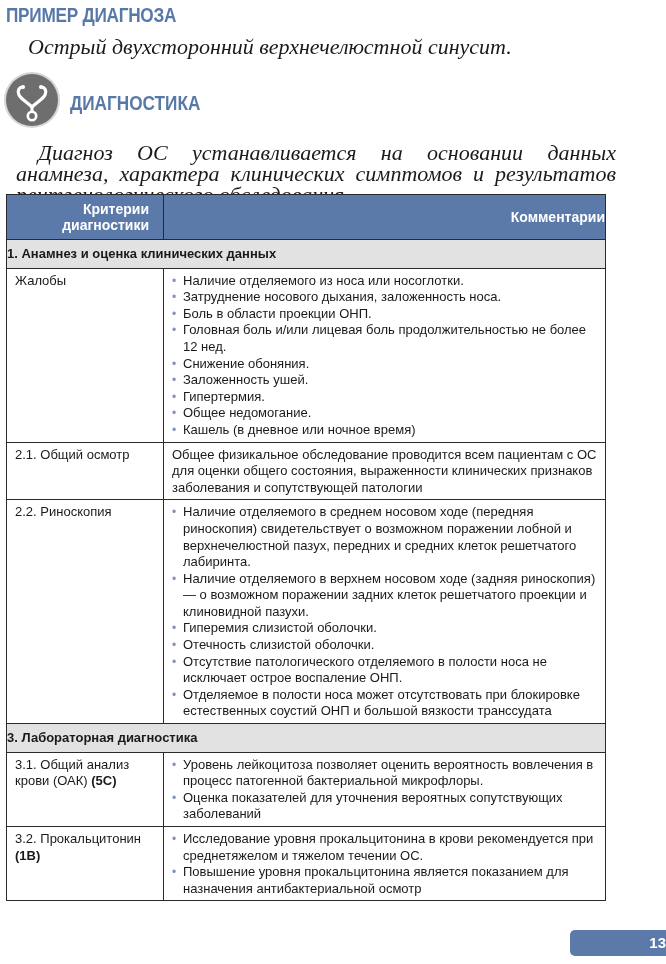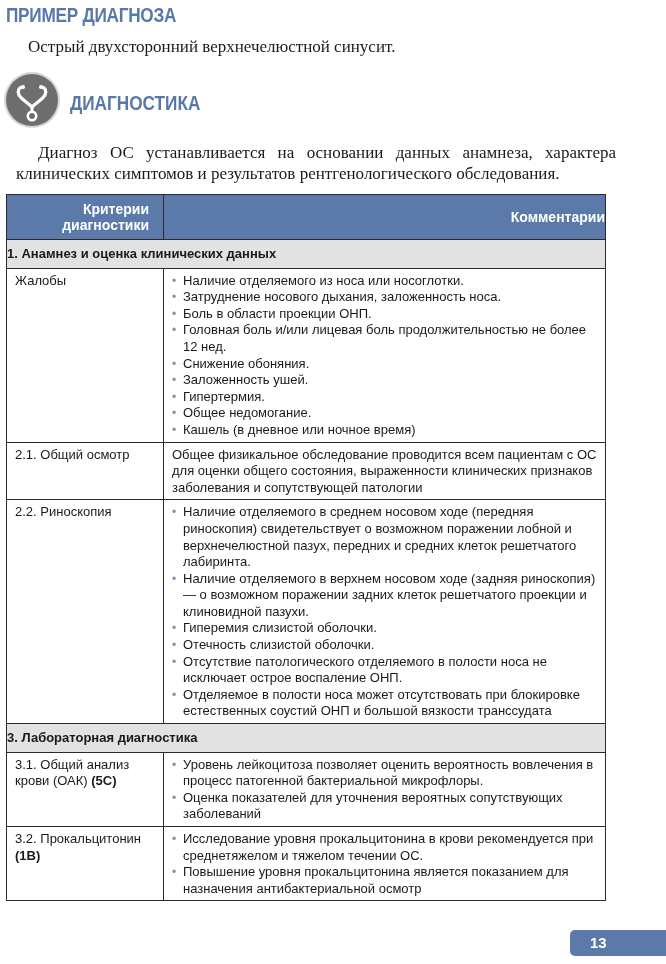--- a/index.html
+++ b/index.html
@@ -1,35 +1,35 @@
 <!DOCTYPE html>
 <html><head>
 <meta charset="utf-8">
 <style>
   html, body { margin: 0; padding: 0; background: #ffffff; }
   body { width: 666px; height: 964px; position: relative; overflow: hidden; font-family: "Liberation Sans", sans-serif; color: #1a1a1a; }
   .h-title { position: absolute; left: 6px; top: 4px; font-family: "Liberation Sans", sans-serif; font-weight: bold; font-size: 20px; color: #5878a8; letter-spacing: -0.3px; transform: scaleX(0.86); transform-origin: left top; }
-  .para { position: absolute; font-family: "Liberation Serif", serif; font-size: 17px; line-height: 21px; color: #1a1a1a; }
+  .para { position: absolute; font-family: "Liberation Serif", serif; font-size: 22px; line-height: 21px; color: #1a1a1a; font-style: italic; }
   .p1 { left: 28px; top: 36px; }
   .icon-wrap { position: absolute; left: 6px; top: 74px; width: 52px; height: 52px; border-radius: 50%; background: #6e6e6e; box-shadow: 0 0 0 2px #d6d6d6; }
   .icon-wrap svg { position: absolute; left: 0; top: 0; }
   .h-diag { position: absolute; left: 70px; top: 92px; font-weight: bold; font-size: 20px; color: #5878a8; transform: scaleX(0.86); transform-origin: left top; }
   .p2 { left: 16px; top: 142px; width: 600px; text-align: justify; }
   .p2 .indent { display: inline-block; width: 22px; }
   table.crit { position: absolute; left: 6px; top: 194px; width: 600px; border-collapse: collapse; font-family: "Liberation Sans", sans-serif; font-size: 13px; line-height: 16.6px; }
   table.crit td, table.crit th { border: 1.5px solid #2a2a2a; vertical-align: top; }
   table.crit th { background: #5b7aaa; color: #ffffff; font-weight: bold; text-align: right; vertical-align: middle; height: 44px; padding: 0; font-size: 14px; line-height: 16px; }
   .col1 { width: 128px; }
   .sect td { background: #e2e2e2; font-weight: bold; padding: 6px 8px 5px 0; height: 16px; }
   .rowc td { padding: 4px 8px 3px 8px; }
   .rowc td.c1 { padding-left: 8px; }
   ul.bl { list-style: none; margin: 0; padding: 0; }
   ul.bl li { position: relative; padding-left: 11px; }
   ul.bl li::before { content: "\2022"; position: absolute; left: 0; top: 0; color: #7d93b8; font-size: 12px; }
-  .page-num { position: absolute; left: 570px; top: 930px; width: 96px; height: 26px; background: #5b7aaa; border-radius: 5px 0 0 5px; color: #ffffff; font-weight: bold; font-size: 15px; line-height: 26px; padding-left: 20px; box-sizing: border-box; }
+  .page-num { position: absolute; left: 570px; top: 930px; width: 96px; height: 26px; background: #5b7aaa; border-radius: 5px 0 0 5px; color: #ffffff; font-weight: bold; font-size: 15px; line-height: 26px; padding-left: 4px; box-sizing: border-box; text-align: right; }
 </style>
 </head>
 <body>
 
 <div class="h-title">ПРИМЕР ДИАГНОЗА</div>
 <div class="para p1">Острый двухсторонний верхнечелюстной синусит.</div>
 
 <div class="icon-wrap">
   <svg width="52" height="52" viewBox="0 0 52 52">
     <path d="M17 13 C13 13 11 17 13 21 C15 25 22 29 26 33 C30 29 37 25 39 21 C41 17 39 13 35 13" fill="none" stroke="#ffffff" stroke-width="3.2" stroke-linecap="round"></path>

